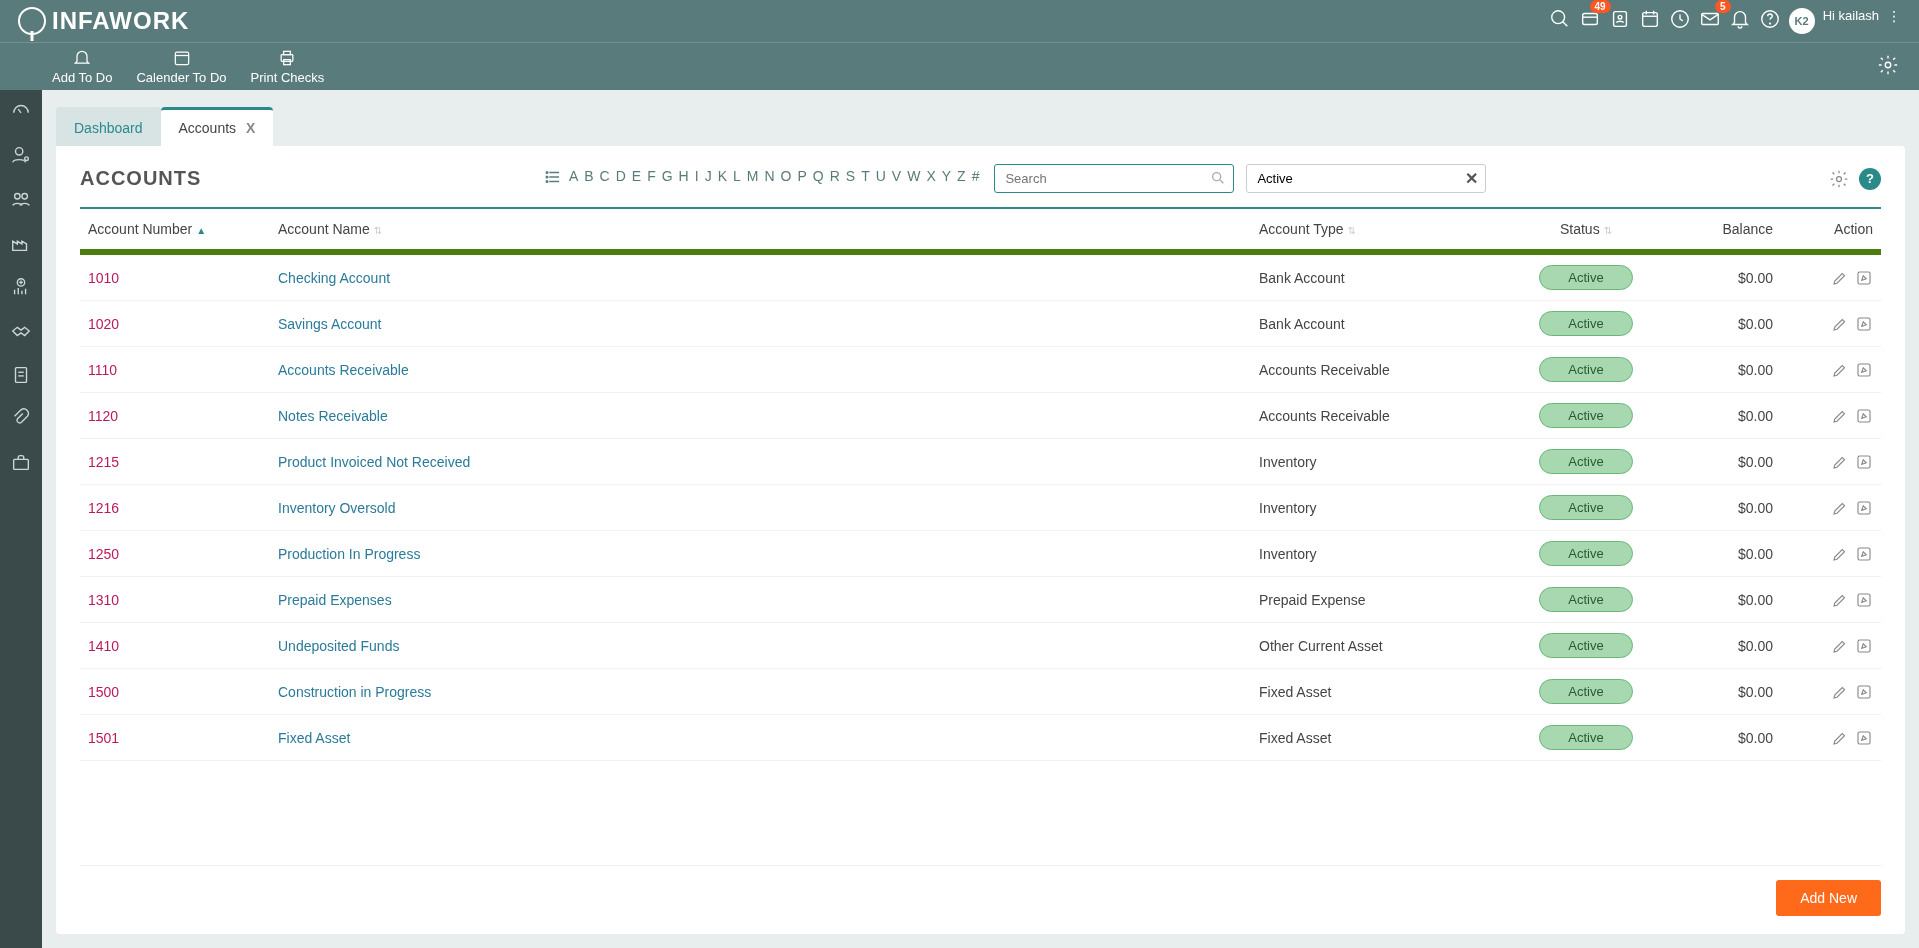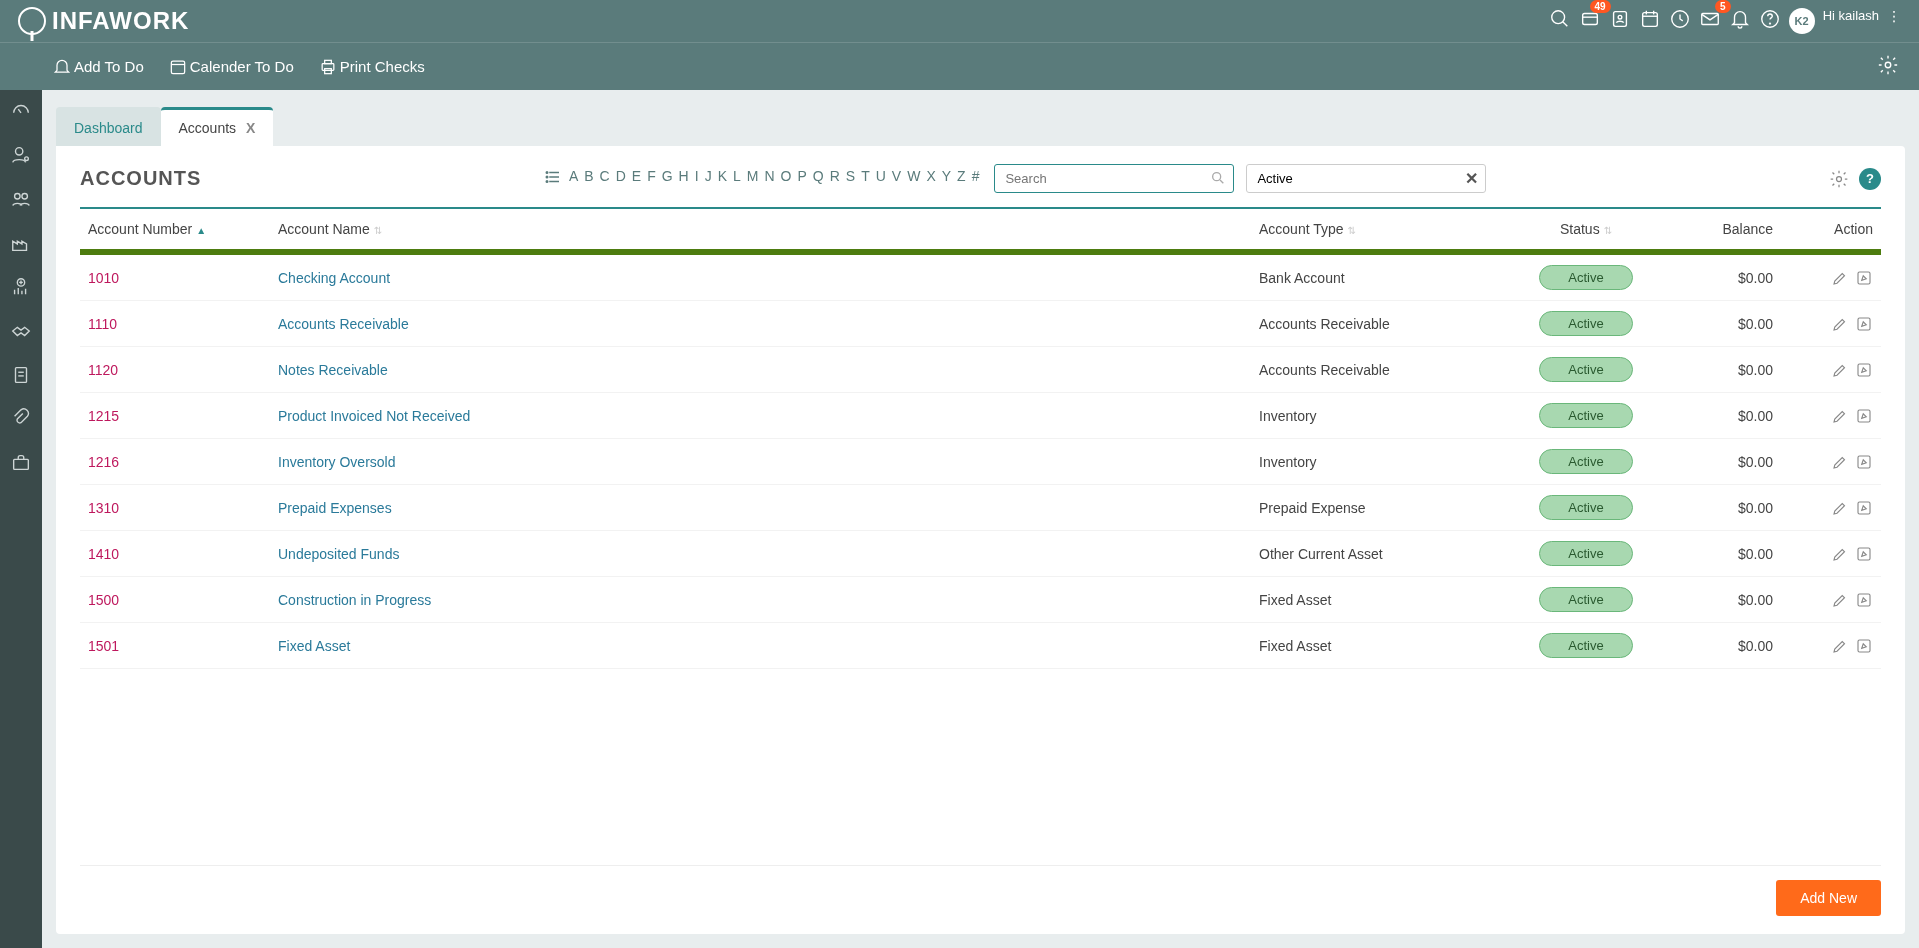--- a/index.html
+++ b/index.html
@@ -10,21 +10,21 @@
 .logo-icon{width:28px;height:28px;border:2px solid #fff;border-radius:50%;position:relative}
 .logo-icon::before{content:"";position:absolute;width:3px;height:10px;background:#fff;left:50%;bottom:-8px;transform:translateX(-50%)}
 .top-right{margin-left:auto;display:flex;align-items:flex-start;gap:8px}
 .top-icon{width:22px;height:22px;display:flex;align-items:center;justify-content:center;cursor:pointer;position:relative}
 .top-icon svg{stroke:#fff;fill:none;stroke-width:1.5}
 .badge{position:absolute;top:-8px;right:-10px;background:#ff5722;color:#fff;font-size:10px;padding:1px 5px;border-radius:8px;font-weight:bold}
 .avatar{width:26px;height:26px;border-radius:50%;background:#fff;color:#5a7b7b;display:flex;align-items:center;justify-content:center;font-size:11px;font-weight:bold}
 .greeting{font-size:13px}
 .dots{cursor:pointer;font-size:14px}
 .toolbar{background:#5a7b7b;height:48px;display:flex;align-items:center;padding-left:52px;gap:24px;border-top:1px solid rgba(255,255,255,0.15)}
-.tool-item{display:flex;align-items:center;color:#fff;cursor:pointer;font-size:15px;gap:2px}
+.tool-item{display:flex;flex-direction:column;align-items:center;color:#fff;cursor:pointer;font-size:13px;gap:2px}
 .tool-item svg{stroke:#fff;fill:none;stroke-width:1.5;width:20px;height:20px}
 .gear-right{margin-left:auto;margin-right:20px;cursor:pointer}
 .gear-right svg{stroke:#fff;fill:none;width:22px;height:22px;stroke-width:1.5}
 .body{flex:1;display:flex;overflow:hidden}
 .sidebar{width:42px;background:#3a4a4a;display:flex;flex-direction:column;align-items:center;padding-top:10px;gap:22px}
 .side-icon{width:22px;height:22px;cursor:pointer}
 .side-icon svg{stroke:#cdd5d5;fill:none;stroke-width:1.5;width:22px;height:22px}
 .main{flex:1;background:#e8edee;padding:0 14px 14px;display:flex;flex-direction:column;overflow:hidden}
 .tabs{display:flex;height:56px;align-items:flex-end}
 .tab{padding:10px 18px;font-size:14px;color:#2a8a8a;background:#d8e3e3;border-top:3px solid transparent;cursor:pointer;border-radius:4px 4px 0 0;display:flex;align-items:center;gap:10px}
@@ -275,20 +275,38 @@
                         <path d="M4 20l4-1 10-10-3-3L5 16z"></path>
                       </svg>
                       <svg viewBox="0 0 24 24">
                         <rect x="4" y="4" width="16" height="16" rx="2"></rect>
                         <path d="M9 15l2-6 4 4z"></path>
                       </svg>
                     </div>
                   </td>
                 </tr>
                 <tr>
+                  <td class="num">1020</td>
+                  <td class="link">Savings Account</td>
+                  <td>Bank Account</td>
+                  <td class="c"><span class="status-pill">Active</span></td>
+                  <td class="r">$0.00</td>
+                  <td class="r">
+                    <div class="actions">
+                      <svg viewBox="0 0 24 24">
+                        <path d="M4 20l4-1 10-10-3-3L5 16z"></path>
+                      </svg>
+                      <svg viewBox="0 0 24 24">
+                        <rect x="4" y="4" width="16" height="16" rx="2"></rect>
+                        <path d="M9 15l2-6 4 4z"></path>
+                      </svg>
+                    </div>
+                  </td>
+                </tr>
+                <tr>
                   <td class="num">1110</td>
                   <td class="link">Accounts Receivable</td>
                   <td>Accounts Receivable</td>
                   <td class="c"><span class="status-pill">Active</span></td>
                   <td class="r">$0.00</td>
                   <td class="r">
                     <div class="actions">
                       <svg viewBox="0 0 24 24">
                         <path d="M4 20l4-1 10-10-3-3L5 16z"></path>
                       </svg>
@@ -331,20 +349,38 @@
                       <svg viewBox="0 0 24 24">
                         <rect x="4" y="4" width="16" height="16" rx="2"></rect>
                         <path d="M9 15l2-6 4 4z"></path>
                       </svg>
                     </div>
                   </td>
                 </tr>
                 <tr>
                   <td class="num">1216</td>
                   <td class="link">Inventory Oversold</td>
+                  <td>Inventory</td>
+                  <td class="c"><span class="status-pill">Active</span></td>
+                  <td class="r">$0.00</td>
+                  <td class="r">
+                    <div class="actions">
+                      <svg viewBox="0 0 24 24">
+                        <path d="M4 20l4-1 10-10-3-3L5 16z"></path>
+                      </svg>
+                      <svg viewBox="0 0 24 24">
+                        <rect x="4" y="4" width="16" height="16" rx="2"></rect>
+                        <path d="M9 15l2-6 4 4z"></path>
+                      </svg>
+                    </div>
+                  </td>
+                </tr>
+                <tr>
+                  <td class="num">1250</td>
+                  <td class="link">Production In Progress</td>
                   <td>Inventory</td>
                   <td class="c"><span class="status-pill">Active</span></td>
                   <td class="r">$0.00</td>
                   <td class="r">
                     <div class="actions">
                       <svg viewBox="0 0 24 24">
                         <path d="M4 20l4-1 10-10-3-3L5 16z"></path>
                       </svg>
                       <svg viewBox="0 0 24 24">
                         <rect x="4" y="4" width="16" height="16" rx="2"></rect>

